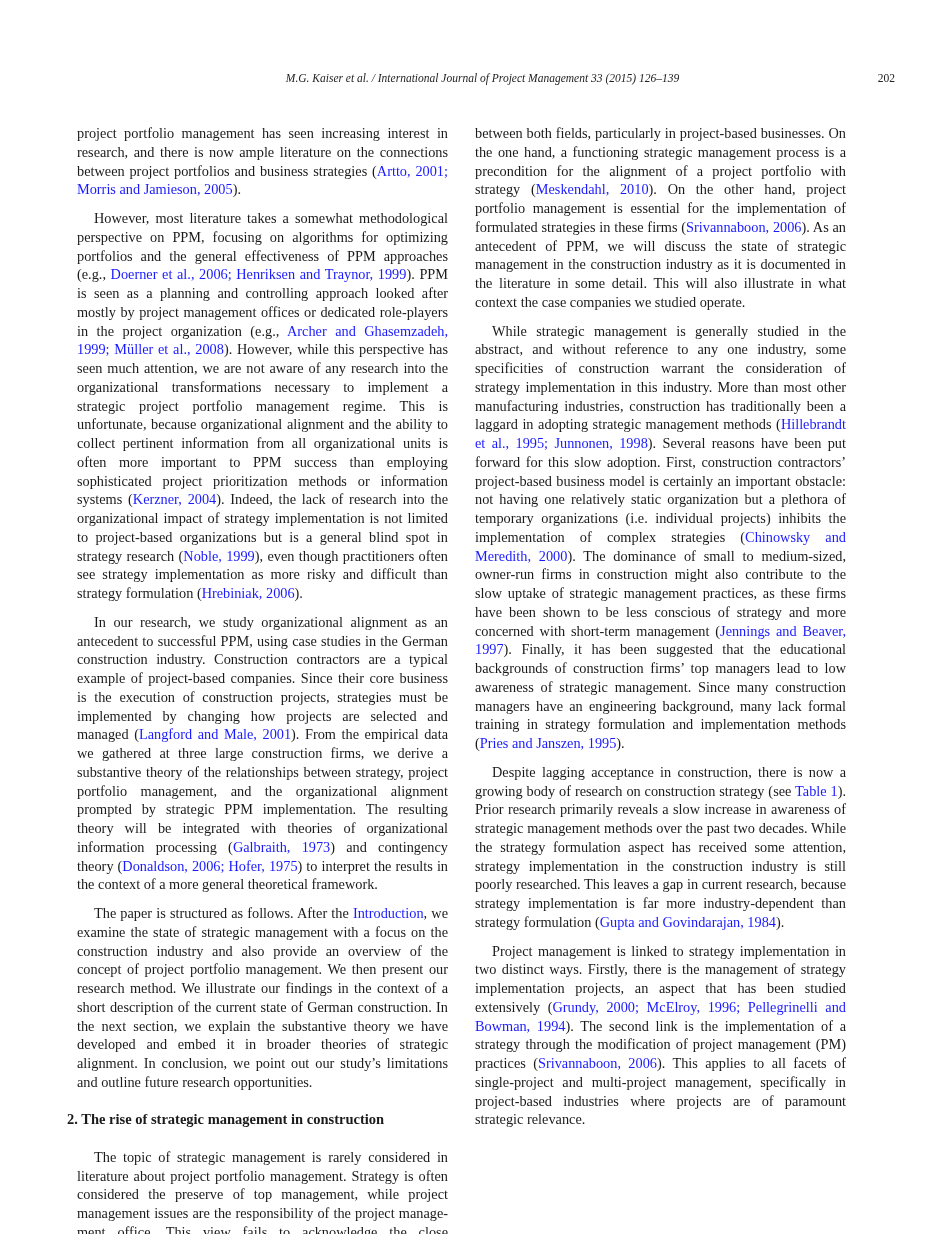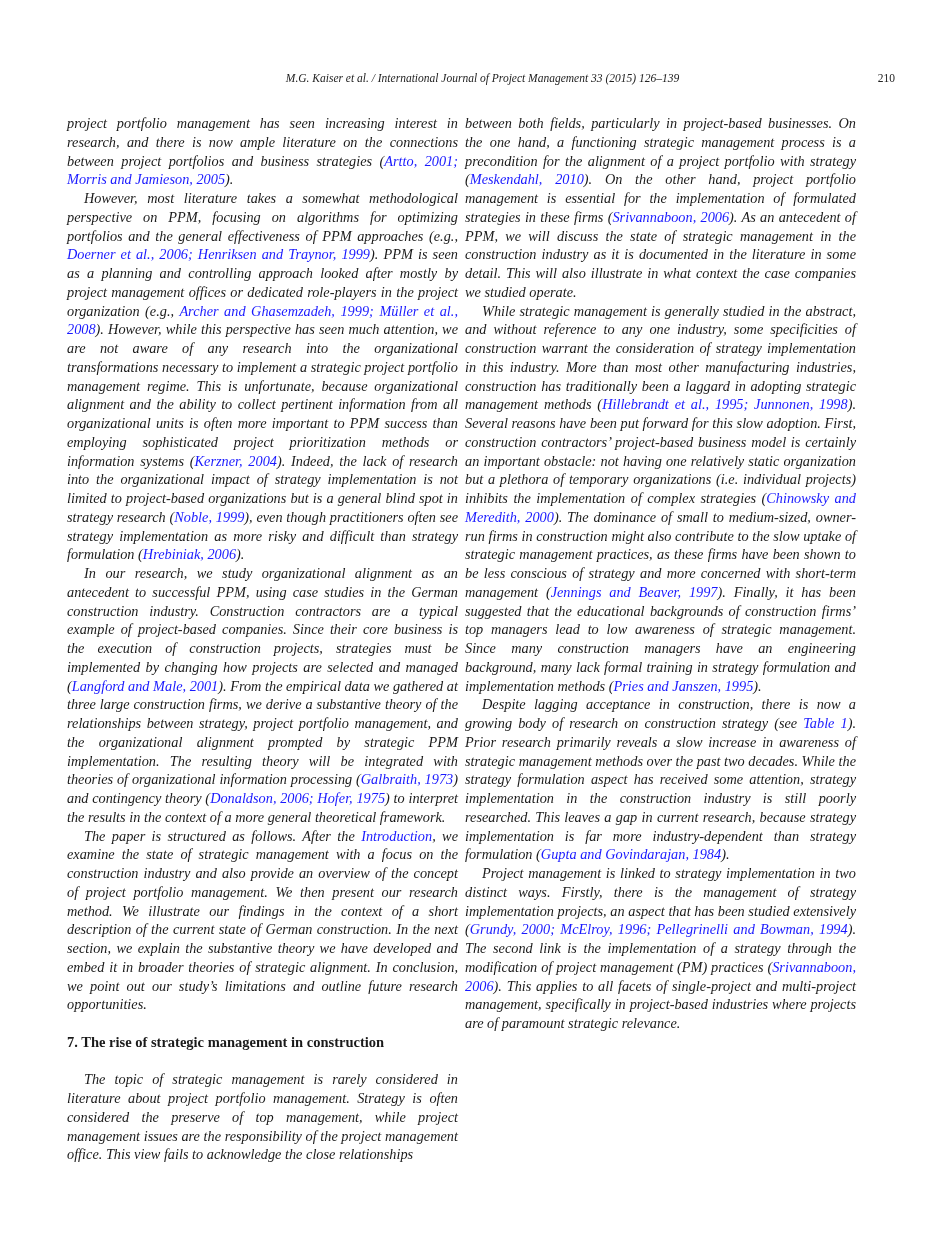--- a/index.html
+++ b/index.html
@@ -14,47 +14,47 @@
   }
   .running-head .title { position: absolute; left: 0; width: 925px; text-align: center; top: 0; }
   .running-head .pageno { position: absolute; right: 50px; top: 0; font-style: normal; }
   .col {
     position: absolute; top: 114px; width: 391px;
     font-size: 14.3px; line-height: 18.75px;
     text-align: justify; hyphens: manual;
   }
   .col.left { left: 67px; }
   .col.right { left: 465px; }
-  .col p { margin: 0; text-indent: 0; font-style: italic; }
+  .col p { margin: 10px; text-indent: 0; }
   .col p.ind { text-indent: 17px; }
   .cite { color: #1a1aff; text-decoration: none; }
   h2.sec {
     font-family: "Liberation Serif", "DejaVu Serif", serif;
     font-weight: bold; font-size: 14.5px; line-height: 18.75px;
     margin: 18.75px 0 18.75px 0; text-align: left;
   }
 </style>
 </head>
 <body>
 
 <div class="running-head">
   <span class="title">M.G. Kaiser et al. / International Journal of Project Management 33 (2015) 126–139</span>
-  <span class="pageno">210</span>
+  <span class="pageno">202</span>
 </div>
 
 <div class="col left">
   <p><span>project portfolio management has seen increasing interest in research, and there is now ample literature on the connections between project portfolios and business strategies (</span><a class="cite">Artto, 2001; Morris and Jamieson, 2005</a><span>).</span></p>
 
   <p class="ind"><span>However, most literature takes a somewhat methodological perspective on PPM, focusing on algorithms for optimizing portfolios and the general effectiveness of PPM approaches (e.g., </span><a class="cite">Doerner et al., 2006; Henriksen and Traynor, 1999</a><span>). PPM is seen as a planning and controlling approach looked after mostly by project management offices or dedicated role-players in the project organization (e.g., </span><a class="cite">Archer and Ghasemzadeh, 1999; Müller et al., 2008</a><span>). However, while this perspective has seen much attention, we are not aware of any research into the orga­nizational transformations necessary to implement a strategic project portfolio management regime. This is unfortunate, because organizational alignment and the ability to collect pertinent information from all organizational units is often more important to PPM success than employing sophisticated project prioritization methods or information systems (</span><a class="cite">Kerzner, 2004</a><span>). Indeed, the lack of research into the organizational impact of strategy implemen­tation is not limited to project-based organizations but is a general blind spot in strategy research (</span><a class="cite">Noble, 1999</a><span>), even though prac­titioners often see strategy implementation as more risky and difficult than strategy formulation (</span><a class="cite">Hrebiniak, 2006</a><span>).</span></p>
 
   <p class="ind"><span>In our research, we study organizational alignment as an antecedent to successful PPM, using case studies in the German construction industry. Construction contractors are a typical example of project-based companies. Since their core business is the execution of construction projects, strategies must be implemented by changing how projects are selected and managed (</span><a class="cite">Langford and Male, 2001</a><span>). From the empirical data we gathered at three large construction firms, we derive a substantive theory of the relationships between strategy, project portfolio management, and the organizational alignment prompted by strategic PPM implementation. The resulting theory will be integrated with theories of organizational information processing (</span><a class="cite">Galbraith, 1973</a><span>) and contingency theory (</span><a class="cite">Donaldson, 2006; Hofer, 1975</a><span>) to interpret the results in the context of a more general theoretical framework.</span></p>
 
   <p class="ind"><span>The paper is structured as follows. After the </span><a class="cite">Introduction</a><span>, we examine the state of strategic management with a focus on the construction industry and also provide an overview of the concept of project portfolio management. We then present our research method. We illustrate our findings in the context of a short description of the current state of German construction. In the next section, we explain the substantive theory we have developed and embed it in broader theories of strategic alignment. In conclusion, we point out our study’s limitations and outline future research opportunities.</span></p>
 
-  <h2 class="sec">7. The rise of strategic management in construction</h2>
+  <h2 class="sec">2. The rise of strategic management in construction</h2>
 
   <p class="ind"><span>The topic of strategic management is rarely considered in literature about project portfolio management. Strategy is often considered the preserve of top management, while project management issues are the responsibility of the project manage­ment office. This view fails to acknowledge the close relationships</span></p>
 </div>
 
 <div class="col right">
   <p><span>between both fields, particularly in project-based businesses. On the one hand, a functioning strategic management process is a precondition for the alignment of a project portfolio with strategy (</span><a class="cite">Meskendahl, 2010</a><span>). On the other hand, project portfolio management is essential for the implementation of formulated strategies in these firms (</span><a class="cite">Srivannaboon, 2006</a><span>). As an antecedent of PPM, we will discuss the state of strategic management in the construction industry as it is documented in the literature in some detail. This will also illustrate in what context the case companies we studied operate.</span></p>
 
   <p class="ind"><span>While strategic management is generally studied in the abstract, and without reference to any one industry, some specificities of construction warrant the consideration of strategy implementation in this industry. More than most other manu­facturing industries, construction has traditionally been a laggard in adopting strategic management methods (</span><a class="cite">Hillebrandt et al., 1995; Junnonen, 1998</a><span>). Several reasons have been put forward for this slow adoption. First, construction contractors’ project-based business model is certainly an important obstacle: not having one relatively static organization but a plethora of temporary organizations (i.e. individual projects) inhibits the implementation of complex strategies (</span><a class="cite">Chinowsky and Meredith, 2000</a><span>). The dominance of small to medium-sized, owner-run firms in construction might also contribute to the slow uptake of strategic management practices, as these firms have been shown to be less conscious of strategy and more concerned with short-term management (</span><a class="cite">Jennings and Beaver, 1997</a><span>). Finally, it has been suggested that the educational backgrounds of con­struction firms’ top managers lead to low awareness of strategic management. Since many construction managers have an engineering background, many lack formal training in strategy formulation and implementation methods (</span><a class="cite">Pries and Janszen, 1995</a><span>).</span></p>
 
   <p class="ind"><span>Despite lagging acceptance in construction, there is now a growing body of research on construction strategy (see </span><a class="cite">Table 1</a><span>). Prior research primarily reveals a slow increase in awareness of strategic management methods over the past two decades. While the strategy formulation aspect has received some attention, strategy implementation in the construction industry is still poorly researched. This leaves a gap in current research, because strategy implementation is far more industry-dependent than strategy formulation (</span><a class="cite">Gupta and Govindarajan, 1984</a><span>).</span></p>

